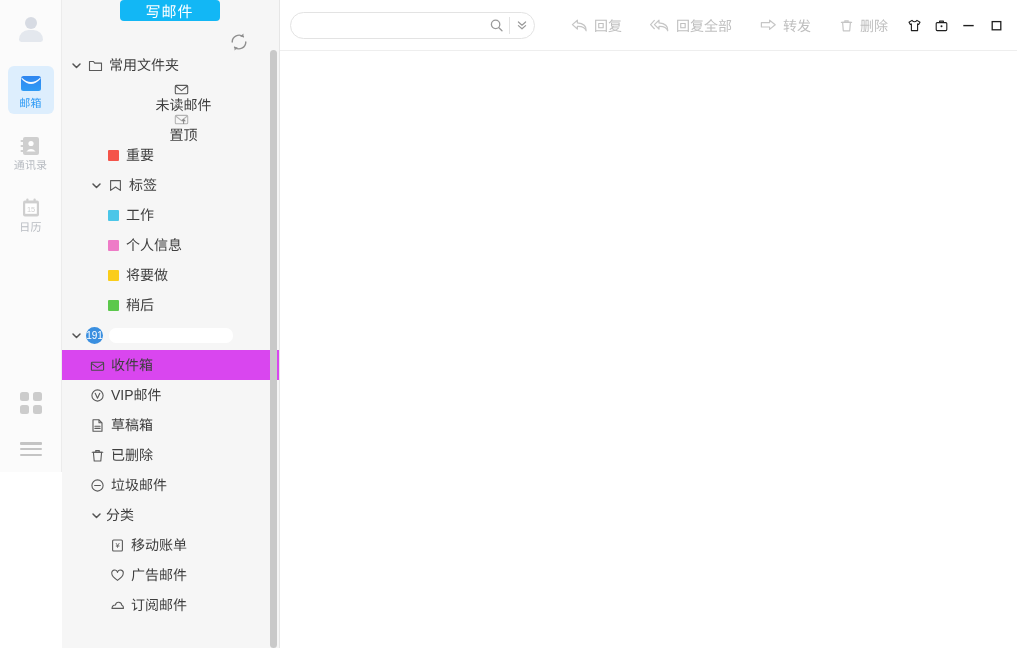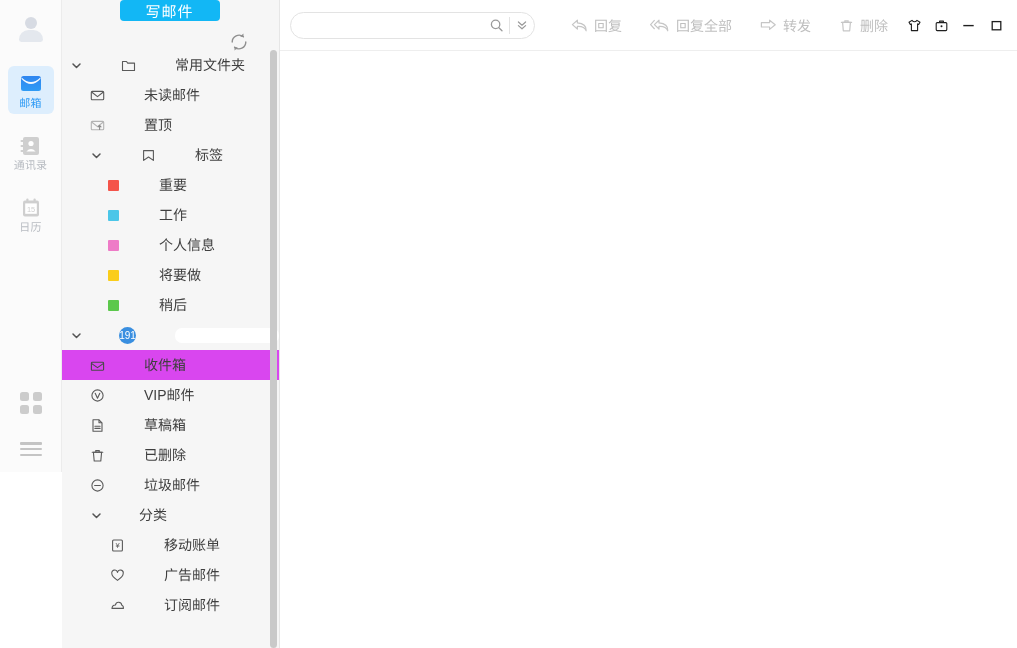--- a/index.html
+++ b/index.html
@@ -113,21 +113,20 @@
   .tree {
     position: absolute; top: 50px; left: 0; right: 0; bottom: 0;
     overflow: hidden;
   }
   .node {
     display: flex; align-items: center;
     height: 30px; cursor: pointer;
     font-size: 14px; color: #3f3f3f;
     white-space: nowrap;
     position: relative;
-    gap: 33px;
   }
   .node.selected { background: #d946ef; }
   .caret {
     width: 16px; height: 16px; flex: 0 0 16px;
     display: flex; align-items: center; justify-content: center;
     margin-right: 2px;
   }
   .node-ico {
     width: 18px; height: 18px; flex: 0 0 18px;
     display: flex; align-items: center; justify-content: center;
@@ -144,21 +143,21 @@
     font-size: 10px; line-height: 17px; text-align: center;
     flex: 0 0 17px; margin-right: 6px;
     font-family: "Liberation Sans", sans-serif;
   }
   .redacted {
     height: 15px; width: 124px; border-radius: 7px;
     background: #ffffff;
   }
   
   .lv0 { padding-left: 6px; }
-  .lv1 { padding-left: 26px; }
+  .lv1 { padding-left: 26px; flex-direction: column; }
   .lv2 { padding-left: 26px; }
   .lv3 { padding-left: 46px; }
 
   .sb-track {
     position: absolute; top: 50px; right: 2px;
     width: 7px; height: 598px;
   }
   .sb-thumb {
     position: absolute; top: 0; left: 0;
     width: 7px; height: 598px;
@@ -353,37 +352,37 @@
         <span class="node-ico">
           <svg width="15" height="15" viewBox="0 0 15 15">
               <rect x="1.3" y="3.4" width="12.4" height="8.4" rx="1" fill="none" stroke="#b3b3b3" stroke-width="1.1"></rect>
               <path d="M1.6 4 L7.5 8.6 L13.4 4" fill="none" stroke="#b3b3b3" stroke-width="1.1" stroke-linejoin="round"></path>
               <path d="M9.6 11.4 V7.6 M8.2 8.9 L9.6 7.4 L11 8.9" fill="none" stroke="#8b8b8b" stroke-width="1.1" stroke-linecap="round" stroke-linejoin="round"></path>
             </svg>
         </span>
         <span class="node-label">置顶</span>
       </div>
 
+      <div class="node lv3">
+        <span class="swatch" style="background:#F4544A"></span>
+        <span class="node-label">重要</span>
+      </div>
+
       <div class="node lv2">
         <span class="caret">
           <svg width="11" height="11" viewBox="0 0 11 11">
               <path d="M2 4 L5.5 7.5 L9 4" fill="none" stroke="#555" stroke-width="1.5" stroke-linecap="round" stroke-linejoin="round"></path>
             </svg>
         </span>
         <span class="node-ico">
           <svg width="15" height="15" viewBox="0 0 15 15">
               <path d="M2.6 2.6h9.8v9.8l-4.9-3.4-4.9 3.4z" fill="none" stroke="#5a5a5a" stroke-width="1.1" stroke-linejoin="round"></path>
             </svg>
         </span>
         <span class="node-label">标签</span>
-      </div>
-
-      <div class="node lv3">
-        <span class="swatch" style="background:#F4544A"></span>
-        <span class="node-label">重要</span>
       </div>
       <div class="node lv3">
         <span class="swatch" style="background:#4BC6E8"></span>
         <span class="node-label">工作</span>
       </div>
       <div class="node lv3">
         <span class="swatch" style="background:#EE7BC7"></span>
         <span class="node-label">个人信息</span>
       </div>
       <div class="node lv3">

